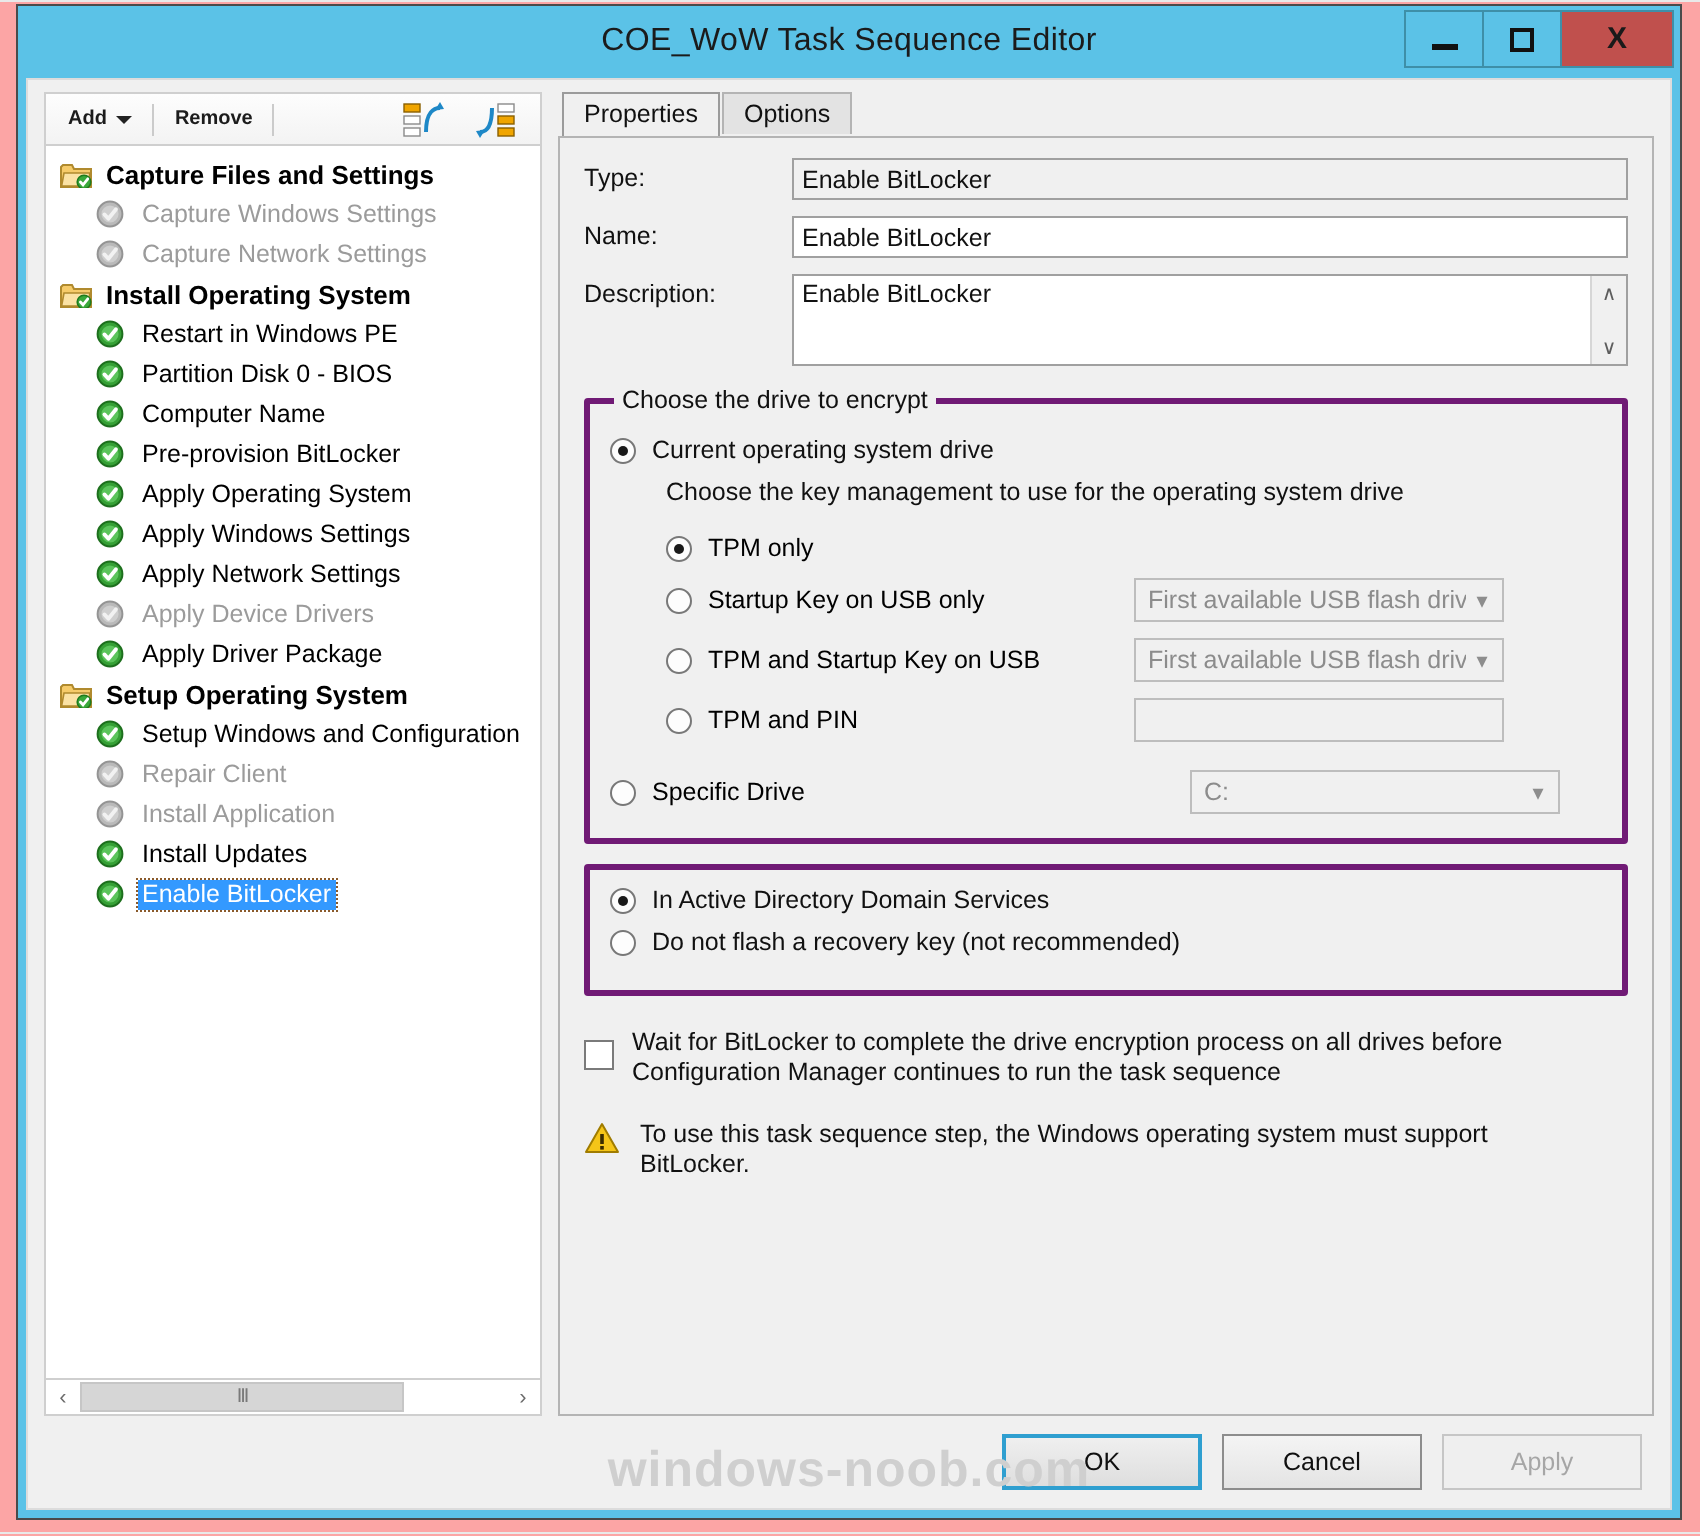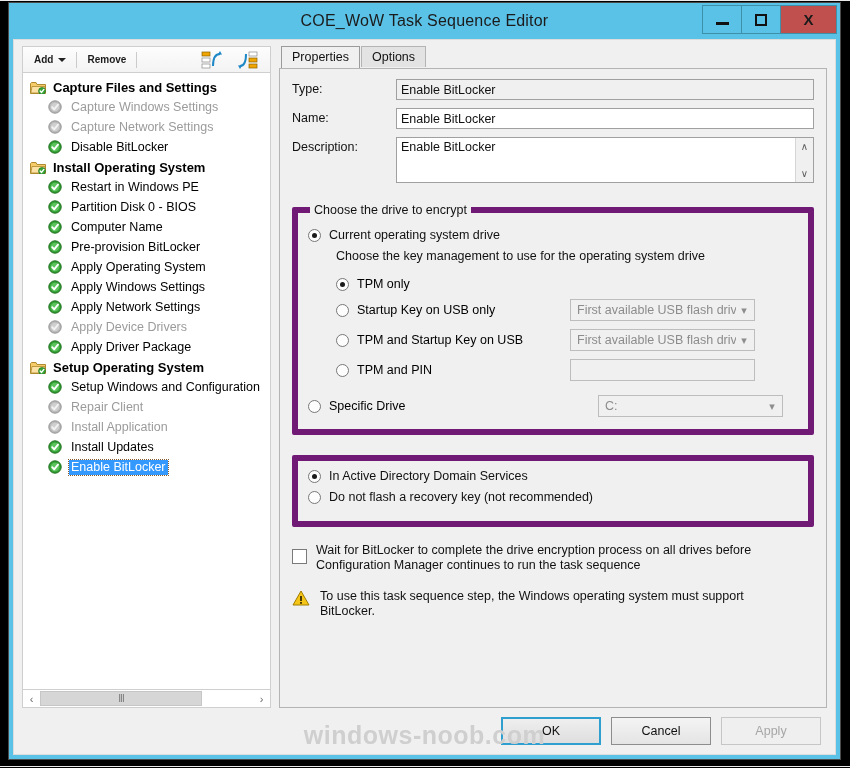--- a/index.html
+++ b/index.html
@@ -5,21 +5,21 @@
   html, body {
     margin: 0; padding: 0;
     width: 850px; height: 768px;
     background: #ffffff;
     font-family: "Liberation Sans", sans-serif;
     overflow: hidden;
   }
   #root {
     position: relative;
     width: 850px; height: 768px;
-    background: #000000;
+    background: #fca5a5;
   }
   
   .bg-line { position:absolute; left:0; width:850px; height:1px; background:#e9e9e9; }
 
   
   .window {
     position: absolute;
     left: 8px; top: 2px;
     width: 833px; height: 758px;
     background: #5bc2e7;
@@ -274,23 +274,23 @@
     flex-direction: column;
     justify-content: space-between;
   }
   .vs-btn {
     height: 17px;
     display:flex; align-items:center; justify-content:center;
     color:#5d5d5d; font-size: 10px;
   }
 
   fieldset.group {
-    border: 6px solid #701a75;
+    border: 3px solid #701a75;
     border-radius: 2px;
-    margin: 20px 0 0 0;
+    margin: 10px 0 0 0;
     padding: 4px 10px 10px 10px;
   }
   fieldset.group > legend {
     font-size: 12.5px;
     color: #111;
     padding: 0 4px;
     margin-left: 2px;
   }
 
   .radio-row {
@@ -517,30 +517,20 @@
               <div class="tnode child dim">
                 <span class="ticon" style="position: relative;">
                   <svg width="14" height="14" viewBox="0 0 14 14" style="position: absolute; top: 1px; left: 1px;">
                     <circle cx="7" cy="7" r="6.2" fill="#b9b9b9" stroke="#949494" stroke-width="1"></circle>
                     <circle cx="7" cy="7" r="4.3" fill="#cfcfcf"></circle>
                     <path d="M4.2 7.2 L6.2 9.4 L10 4.6" stroke="#f2f2f2" stroke-width="1.9" fill="none" stroke-linecap="round" stroke-linejoin="round"></path>
                   </svg>
                 </span>
                 <span class="tlabel">Capture Network Settings</span>
               </div>
-              <div class="tnode child">
-                <span class="ticon" style="position: relative;">
-                  <svg width="14" height="14" viewBox="0 0 14 14" style="position: absolute; top: 1px; left: 1px;">
-                    <circle cx="7" cy="7" r="6.2" fill="#35a035" stroke="#1d6f1d" stroke-width="1"></circle>
-                    <circle cx="7" cy="7" r="4.3" fill="#5cc45c"></circle>
-                    <path d="M4.2 7.2 L6.2 9.4 L10 4.6" stroke="#ffffff" stroke-width="1.9" fill="none" stroke-linecap="round" stroke-linejoin="round"></path>
-                  </svg>
-                </span>
-                <span class="tlabel">Disable BitLocker</span>
-              </div>
               <div class="tnode group">
                 <span class="ticon" style="position: relative;">
                   <svg width="16" height="13" viewBox="0 0 16 13" class="ico-folder" style="position: absolute; top: 2px; left: 1px;">
                     <path d="M0.5 2.5 L0.5 12.5 L15.5 12.5 L15.5 3.5 L7 3.5 L6 1.5 L1.5 1.5 Z" fill="#f6cb6a" stroke="#b08a2e" stroke-width="1"></path>
                     <path d="M2 5.5 L15 5.5 L13.5 12 L0.8 12 Z" fill="#fbe2a4" stroke="#b08a2e" stroke-width="0.8"></path>
                     <circle cx="12" cy="10" r="3.4" fill="#3aa93a" stroke="#1f7a1f" stroke-width="0.8"></circle>
                     <path d="M10.2 10 L11.5 11.4 L13.9 8.4" stroke="#ffffff" stroke-width="1.4" fill="none" stroke-linecap="round"></path>
                   </svg>
                 </span>
                 <span class="tlabel">Install Operating System</span>

